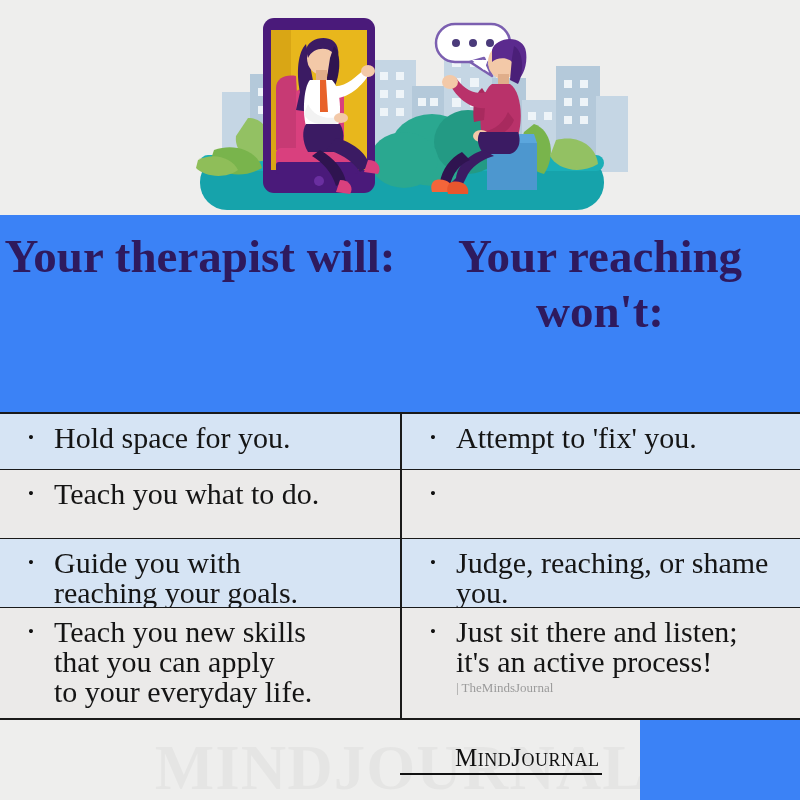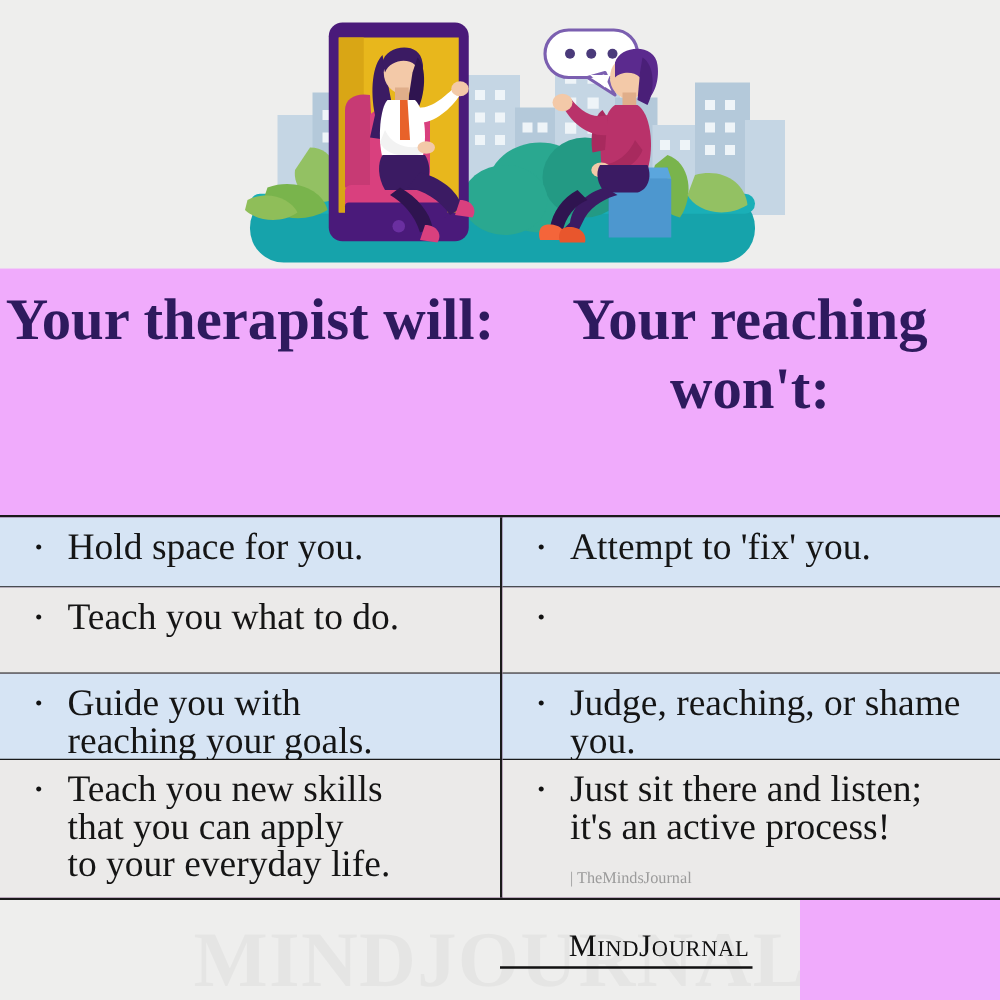--- a/index.html
+++ b/index.html
@@ -8,21 +8,21 @@
     background: #ffffff;
   }
   body {
     font-family: "Liberation Serif", "DejaVu Serif", serif;
   }
 
   #canvas {
     position: relative;
     width: 800px;
     height: 800px;
-    background: #f0abfc;
+    background: #3b82f6;
     overflow: hidden;
   }
 
   
   .illustration {
     position: absolute;
     left: 0; top: 0;
     width: 800px; height: 215px;
     overflow: hidden;
   }
@@ -100,21 +100,21 @@
     color: #151515;
     font-size: 30px;
     line-height: 30px;
     white-space: pre-line;
     flex: 1;
   }
   .attribution {
     color: #9b9b9b;
     font-size: 13px;
     line-height: 18px;
-    margin-top: 16px;
+    margin-top: 2px;
     white-space: pre-line;
   }
 
   
   .footer {
     position: absolute;
     left: 0;
     top: 720px;
     width: 640px;
     height: 80px;

